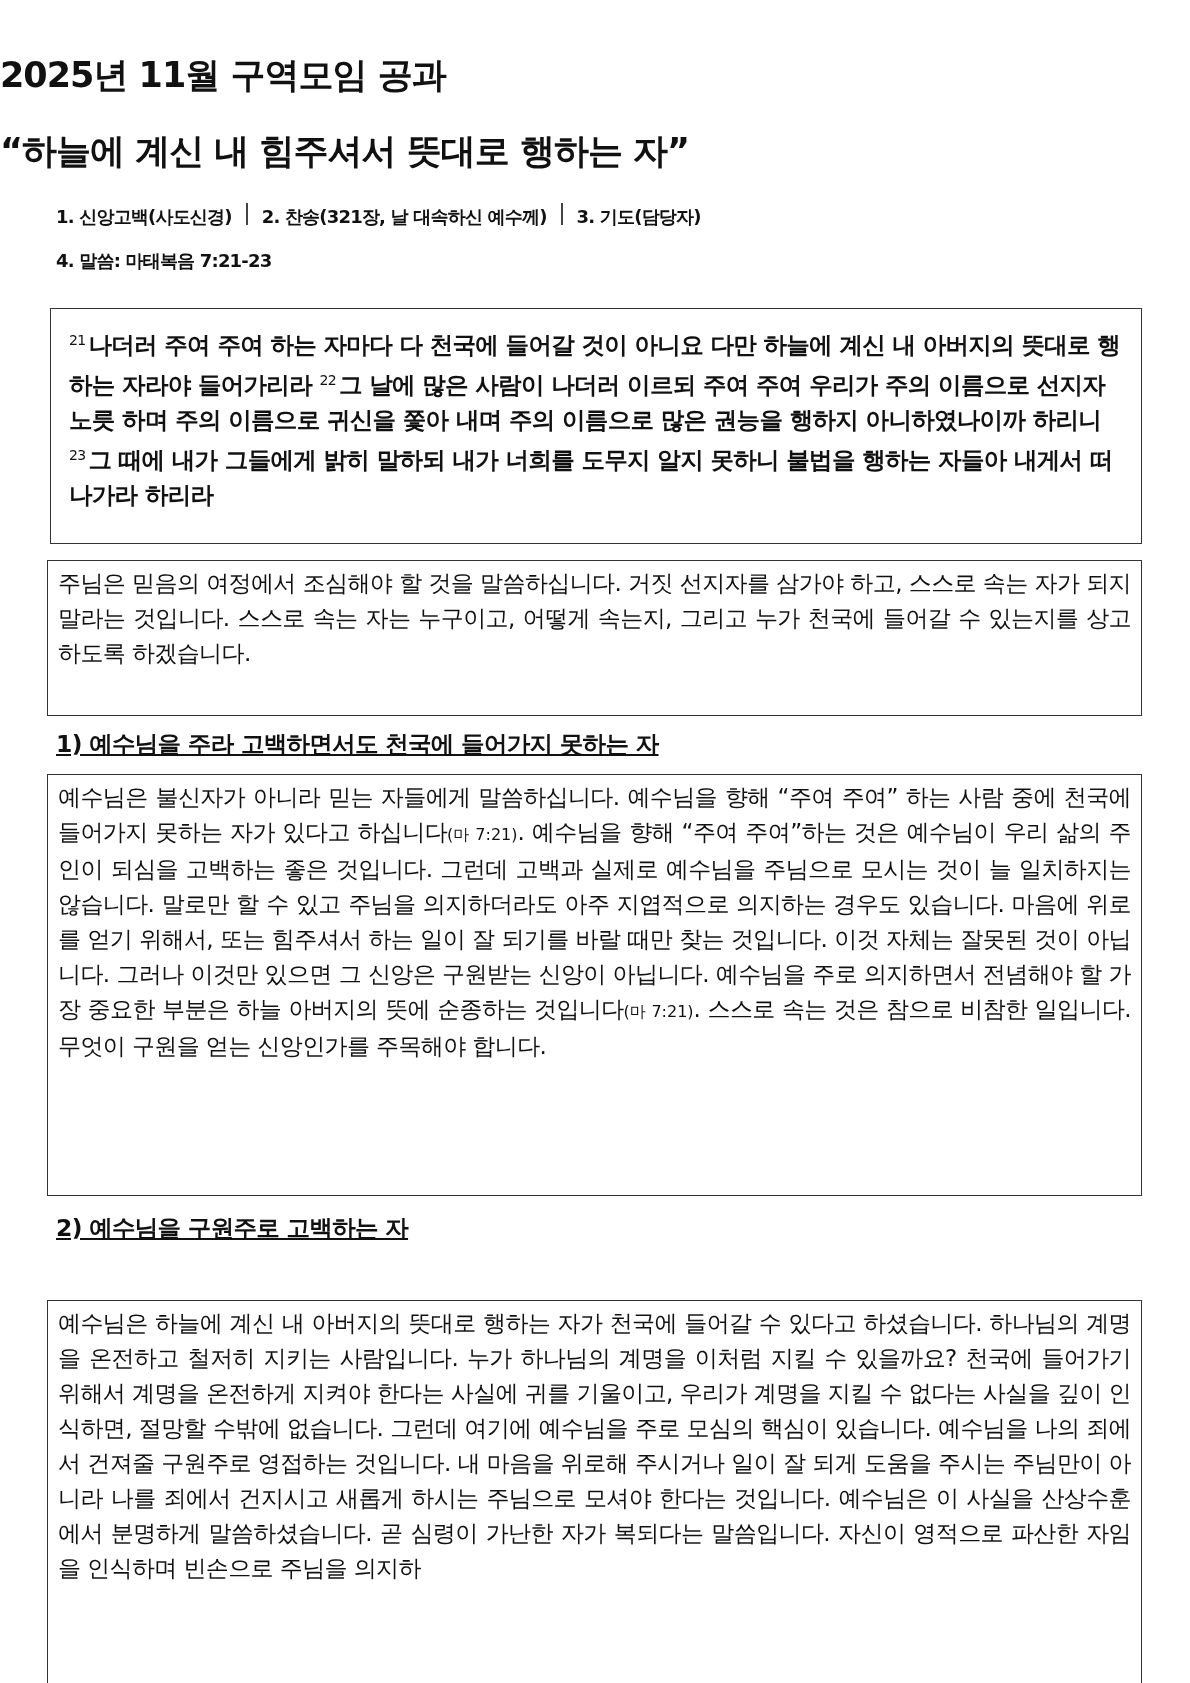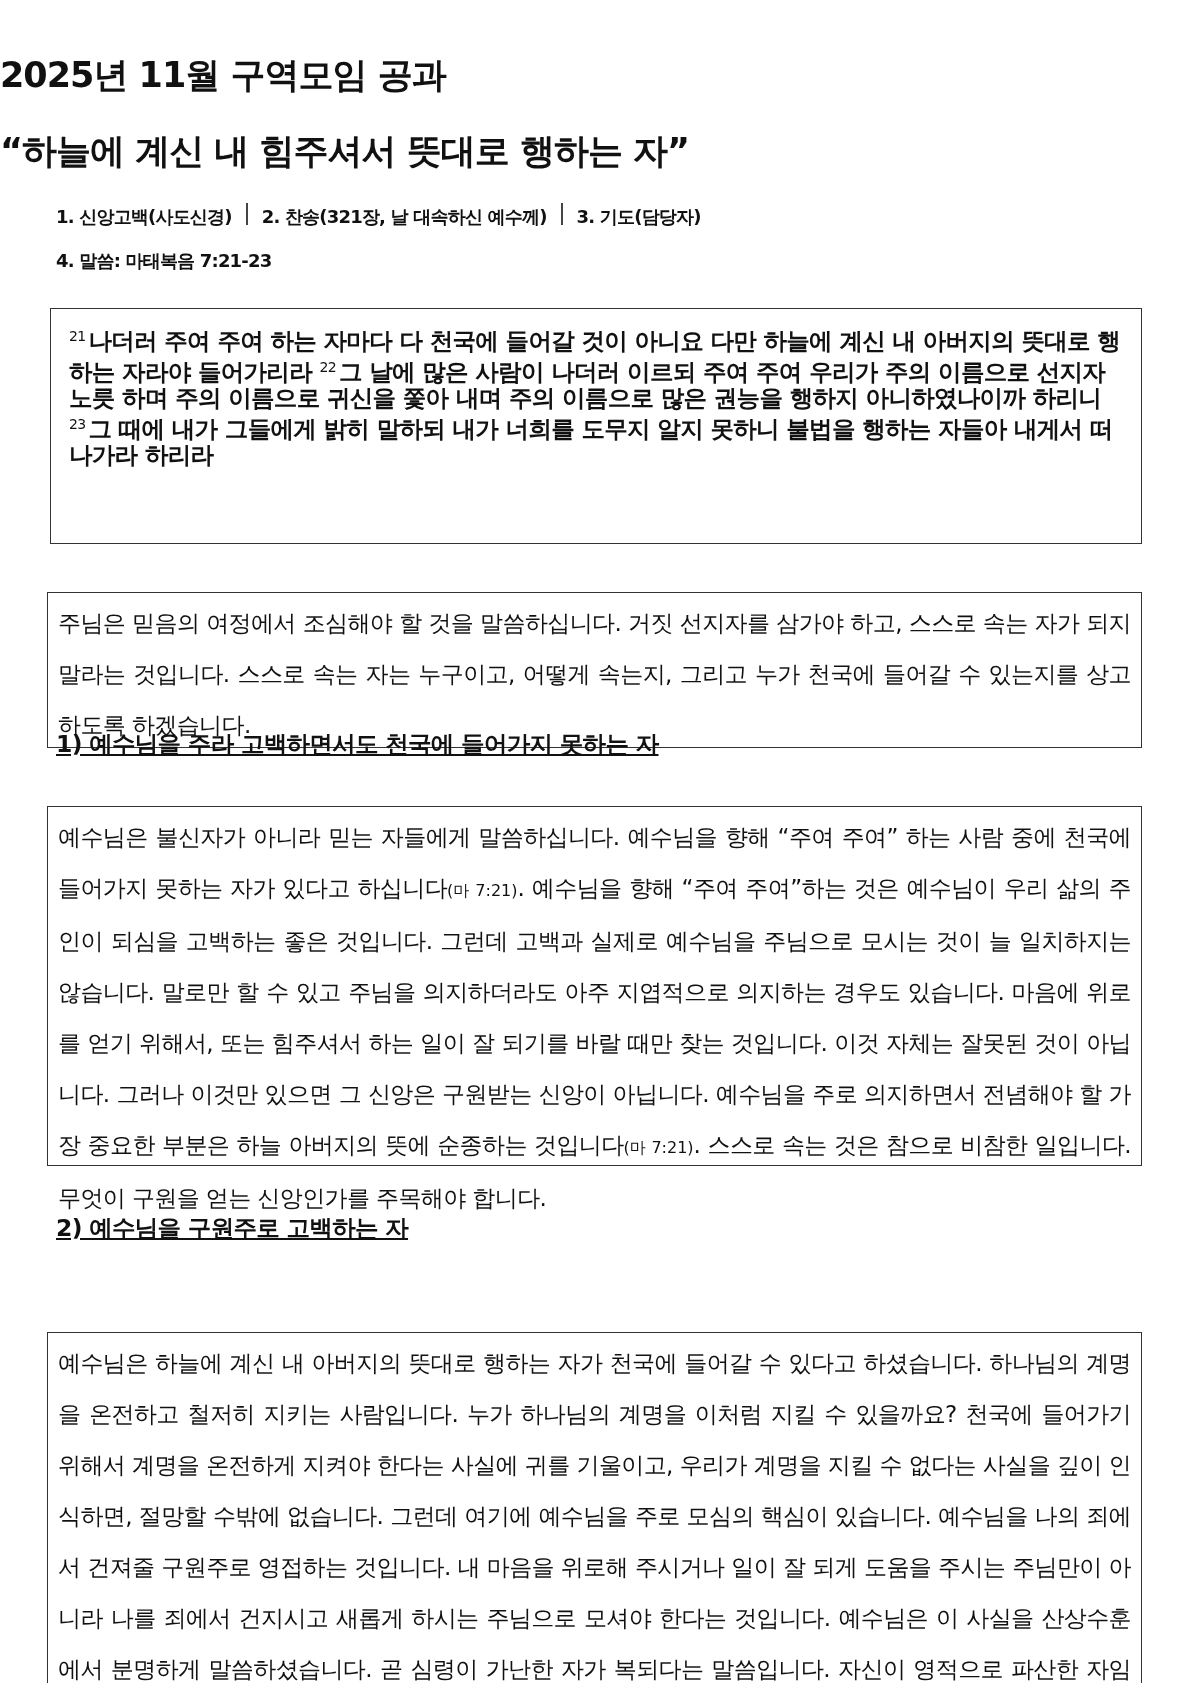--- a/index.html
+++ b/index.html
@@ -20,29 +20,29 @@
     }
     #order1 { top: 203px; }
     #order2 { top: 249px; }
     .sep { display: inline-block; width: 2px; height: 22px; background: #444; margin: 0 14px; vertical-align: -2px; }
     .box {
       position: absolute; border: 1.5px solid #333; box-sizing: border-box;
     }
     #scripture {
       left: 50px; top: 308px; width: 1092px; height: 236px;
       padding: 14px 18px 0 18px;
-      font-weight: bold; font-size: 23.5px; line-height: 26px; letter-spacing: -0.7px;
+      font-weight: bold; font-size: 23.5px; line-height: 35px; letter-spacing: -0.7px;
     }
     #scripture sup { font-size: 14px; font-weight: normal; vertical-align: 8px; margin-right: 3px; }
     .para {
-      font-size: 23px; line-height: 51px; letter-spacing: -0.6px; padding: 5px 10px 0 10px;
-      text-align: justify; text-align-last: left; margin-top: 32px;
+      font-size: 23px; line-height: 35px; letter-spacing: -0.6px; padding: 5px 10px 0 10px;
+      text-align: justify; text-align-last: left;
     }
     #intro { left: 47px; top: 560px; width: 1095px; height: 156px; }
-    #sec1 { left: 47px; top: 774px; width: 1095px; height: 360px; }
+    #sec1 { left: 47px; top: 774px; width: 1095px; height: 422px; }
     #sec2 { left: 47px; top: 1300px; width: 1095px; height: 400px; border-bottom: none; }
     .ref { font-size: 16px; letter-spacing: 0; }
     .heading {
       position: absolute; left: 56px; font-weight: bold; font-size: 23.5px;
       letter-spacing: -0.7px; margin: 0; text-decoration: underline;
     }
     #h1 { top: 728px; }
     #h2 { top: 1212px; }
   </style>
 </head>

